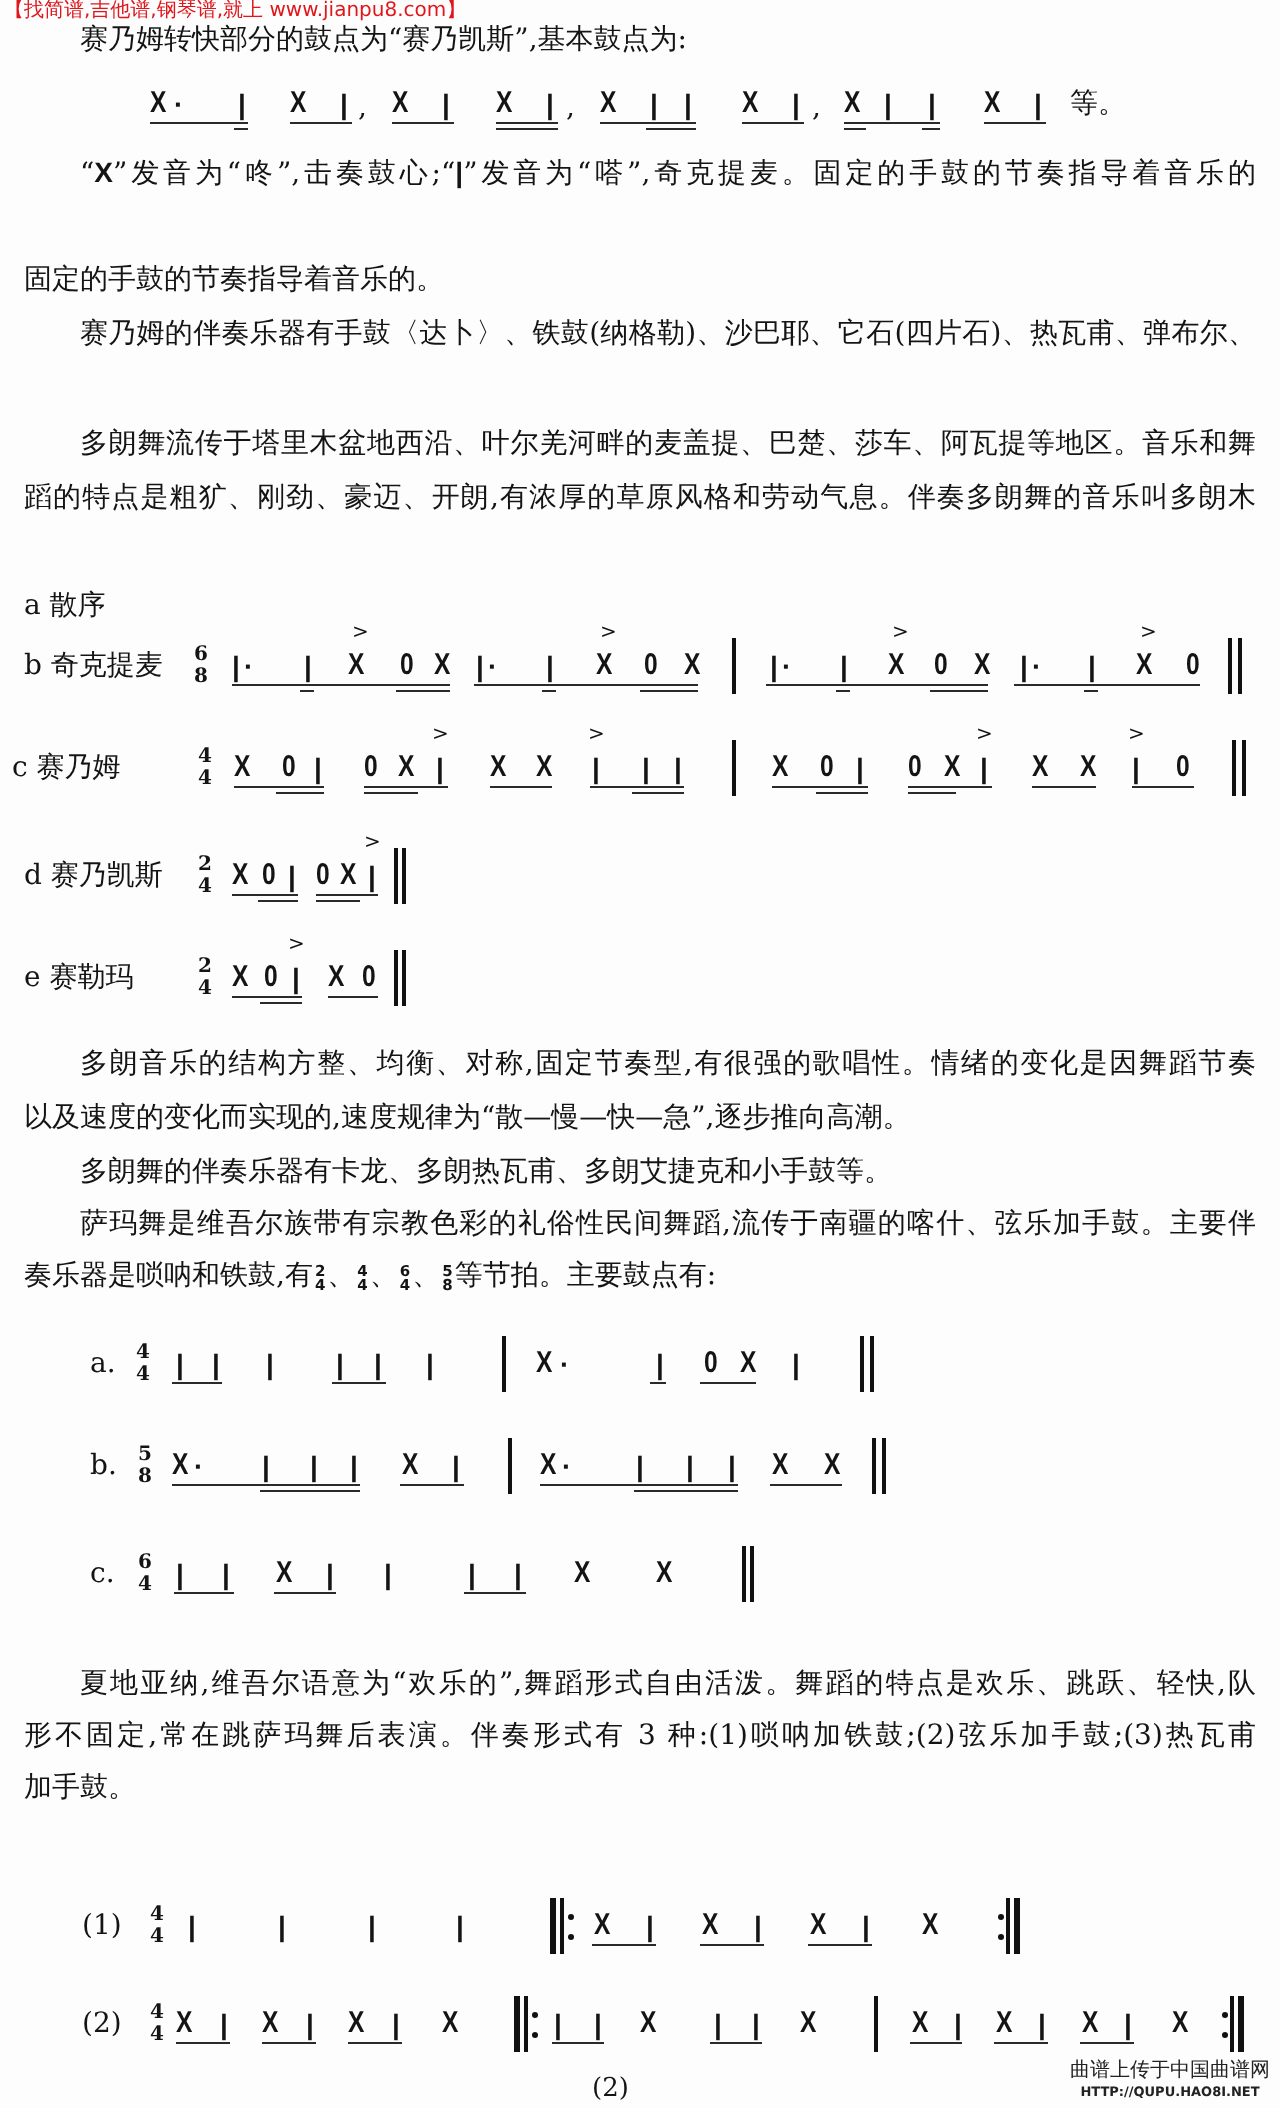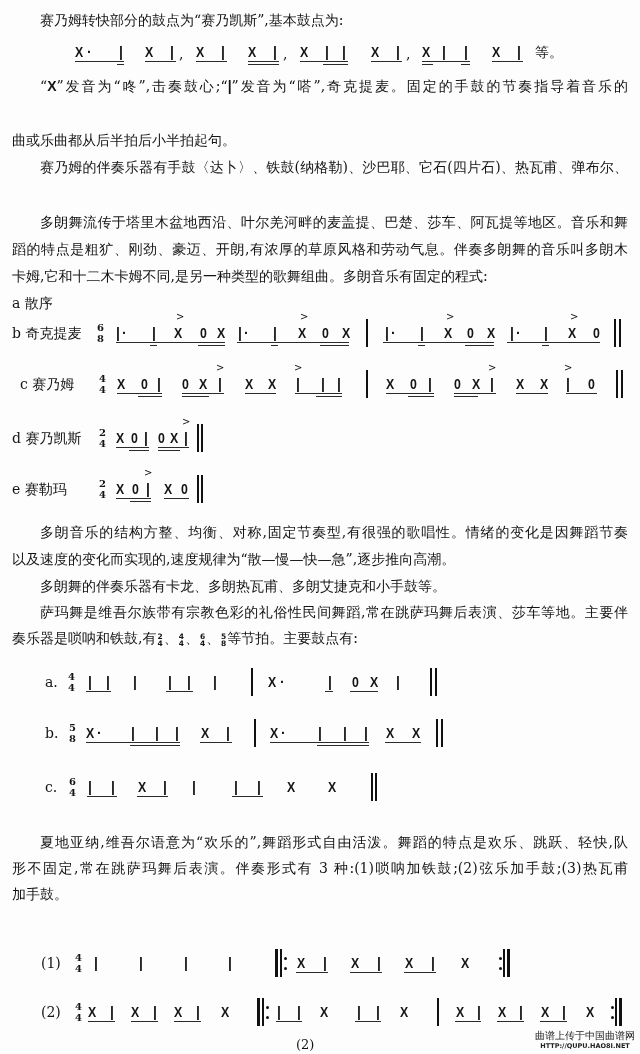--- a/index.html
+++ b/index.html
@@ -35,20 +35,21 @@
 .rdots::before,.rdots::after{content:"";position:absolute;left:0;width:3px;height:3px;border-radius:50%;background:#111;}
 .rdots::before{top:0;}
 .rdots::after{bottom:0;}
 .pnum{position:absolute;left:296px;top:1036px;font-size:13px;line-height:18px;}
 </style>
 </head>
 <body>
 
 <div id="page">
 
+  <div class="wm-top">【找简谱,吉他谱,钢琴谱,就上 www.jianpu8.com】</div>
 
   <div class="ln" style="top:10px;left:40px;white-space:nowrap;">赛乃姆转快部分的鼓点为“赛乃凯斯”,基本鼓点为:</div>
 
   <div class="row" style="top:41px">
     <span class="tk x" style="left:75px">X</span>
     <span class="tk d" style="left:87px">·</span>
     <span class="tk p" style="left:119px">|</span>
     <div class="u1" style="left:75px;width:49px"></div>
     <div class="u2" style="left:117px;width:7px"></div>
     <span class="tk x" style="left:145px">X</span>
@@ -80,27 +81,26 @@
     <div class="u2" style="left:461px;width:9px"></div>
     <span class="tk x" style="left:492px">X</span>
     <span class="tk p" style="left:517px">|</span>
     <div class="u1" style="left:492px;width:31px"></div>
     <span class="tk zh" style="left:535px">等。</span>
   </div>
 
   <div class="ln ind full" style="top:76px">
     <span>“</span><b>X</b><span>”发音为“咚”,击奏鼓心;“</span><b>|</b><span>”发音为“嗒”,奇克提麦。固定的手鼓的节奏指导着音乐的</span>
   </div>
-  <div class="ln noind" style="top:130px">曲或乐曲都从后半拍后小半拍起句。</div>
+  <div class="ln noind" style="top:130px">固定的手鼓的节奏指导着音乐的。</div>
 
   <div class="ln ind full" style="top:157px">赛乃姆的伴奏乐器有手鼓〈达卜〉、铁鼓(纳格勒)、沙巴耶、它石(四片石)、热瓦甫、弹布尔、</div>
 
   <div class="ln ind full" style="top:212px">多朗舞流传于塔里木盆地西沿、叶尔羌河畔的麦盖提、巴楚、莎车、阿瓦提等地区。音乐和舞</div>
   <div class="ln noind full" style="top:239px">蹈的特点是粗犷、刚劲、豪迈、开朗,有浓厚的草原风格和劳动气息。伴奏多朗舞的音乐叫多朗木</div>
-  <div class="ln noind" style="top:266px">卡姆,它和十二木卡姆不同,是另一种类型的歌舞组曲。多朗音乐有固定的程式:</div>
 
   <div class="ln noind" style="top:293px">a 散序</div>
 
   <div class="row" style="top:322px">
     <span class="lbl" style="left:12px">b 奇克提麦</span>
     <span class="ts" style="left:96px">
         <span>6</span>
         <span>8</span>
       </span>
     <span class="tk p" style="left:116px">|</span>
@@ -140,21 +140,21 @@
     <span class="acc" style="left:570px">&gt;</span>
     <span class="tk x" style="left:568px">X</span>
     <span class="tk z" style="left:593px">0</span>
     <div class="u1" style="left:507px;width:93px"></div>
     <div class="u2" style="left:542px;width:7px"></div>
     <div class="bar" style="left:614px;width:1.8px"></div>
     <div class="bar" style="left:619px;width:1.8px"></div>
   </div>
 
   <div class="row" style="top:373px">
-    <span class="lbl" style="left:20px">c 赛乃姆</span>
+    <span class="lbl" style="left:6px">c 赛乃姆</span>
     <span class="ts" style="left:98px">
         <span>4</span>
         <span>4</span>
       </span>
     <span class="tk x" style="left:117px">X</span>
     <span class="tk z" style="left:141px">0</span>
     <span class="tk p" style="left:157px">|</span>
     <div class="u1" style="left:117px;width:45px"></div>
     <div class="u2" style="left:138px;width:24px"></div>
     <span class="tk z" style="left:182px">0</span>
@@ -232,21 +232,21 @@
     <span class="tk z" style="left:181px">0</span>
     <div class="u1" style="left:164px;width:25px"></div>
     <div class="bar" style="left:197px;width:1.8px"></div>
     <div class="bar" style="left:201px;width:1.8px"></div>
   </div>
 
   <div class="ln ind full" style="top:522px">多朗音乐的结构方整、均衡、对称,固定节奏型,有很强的歌唱性。情绪的变化是因舞蹈节奏</div>
   <div class="ln noind" style="top:549px">以及速度的变化而实现的,速度规律为“散—慢—快—急”,逐步推向高潮。</div>
   <div class="ln ind" style="top:576px">多朗舞的伴奏乐器有卡龙、多朗热瓦甫、多朗艾捷克和小手鼓等。</div>
 
-  <div class="ln ind full" style="top:602px">萨玛舞是维吾尔族带有宗教色彩的礼俗性民间舞蹈,常在跳萨玛舞后表演、莎车等地。主要伴</div>
+  <div class="ln ind full" style="top:602px">萨玛舞是维吾尔族带有宗教色彩的礼俗性民间舞蹈,流传于南疆的喀什、弦乐加手鼓。主要伴</div>
   <div class="ln noind" style="top:628px;white-space:nowrap;">
     <span>奏乐器是唢呐和铁鼓,有</span><span class="frac"><span>2</span><span>4</span></span><span>、</span><span class="frac"><span>4</span><span>4</span></span><span>、</span><span class="frac"><span>6</span><span>4</span></span><span>、</span><span class="frac"><span>5</span><span>8</span></span><span>等节拍。主要鼓点有:</span>
   </div>
 
   <div class="row" style="top:671px">
     <span class="lbl" style="left:45px">a.</span>
     <span class="ts" style="left:67px">
         <span>4</span>
         <span>4</span>
       </span>

